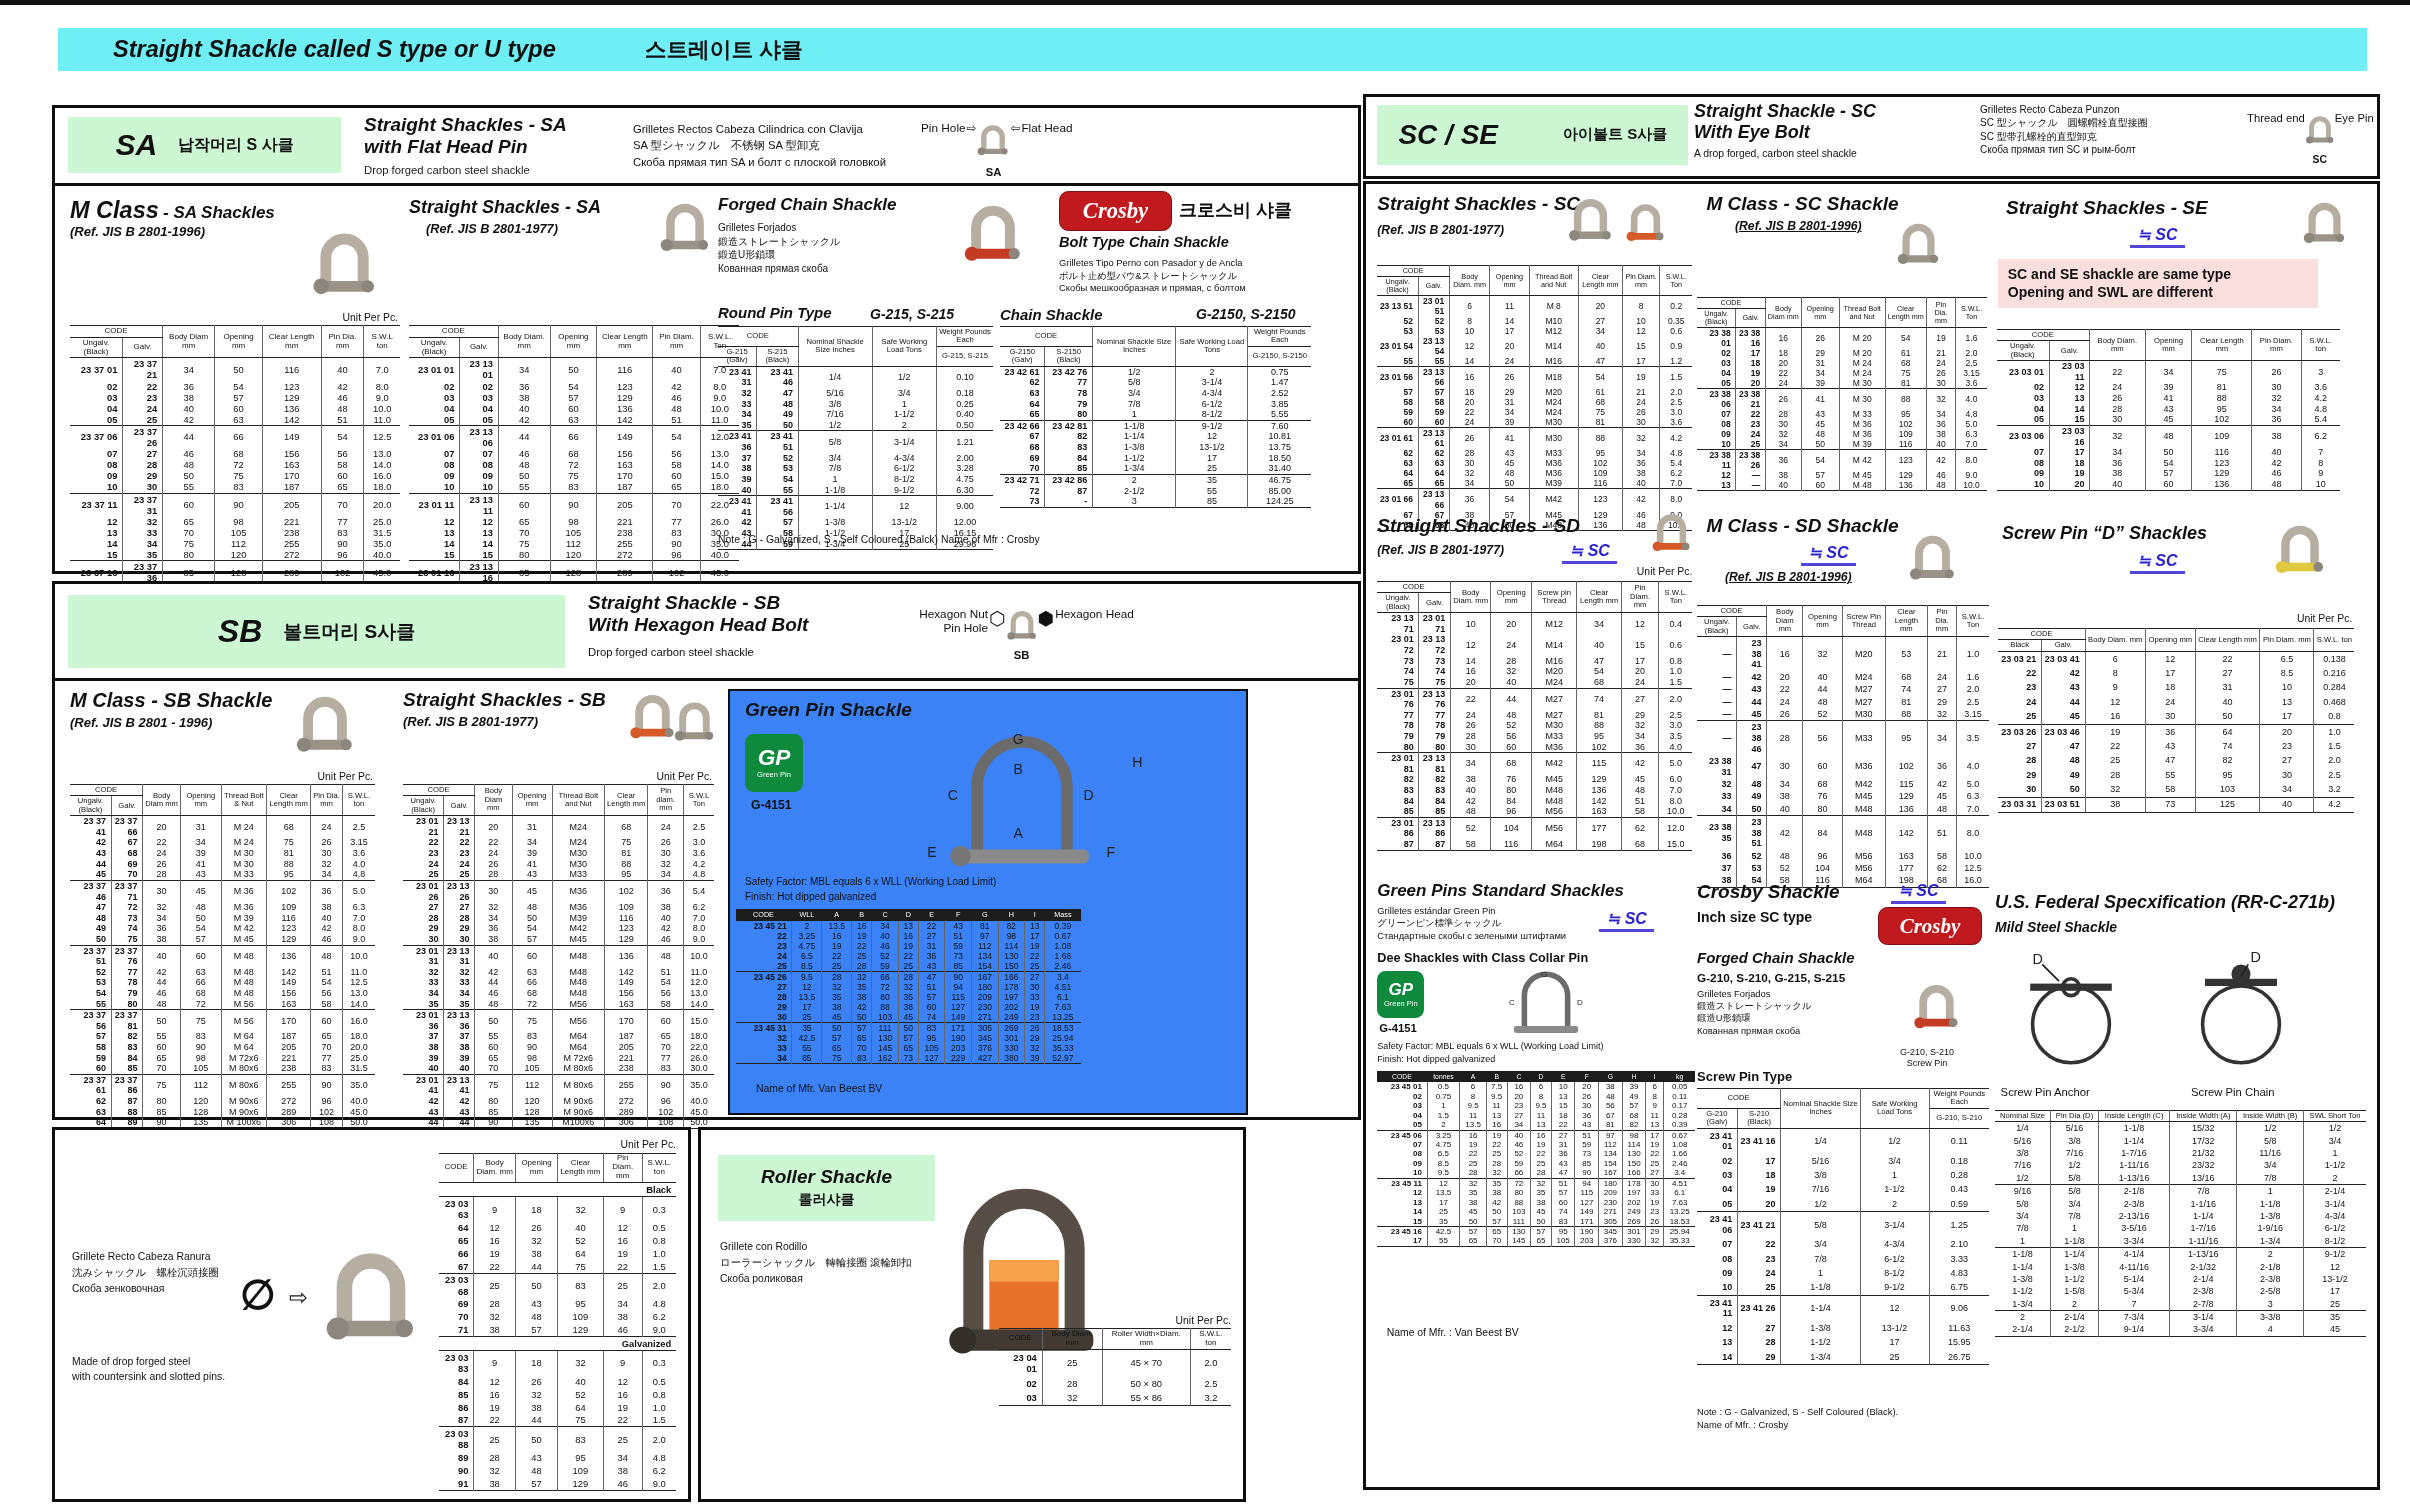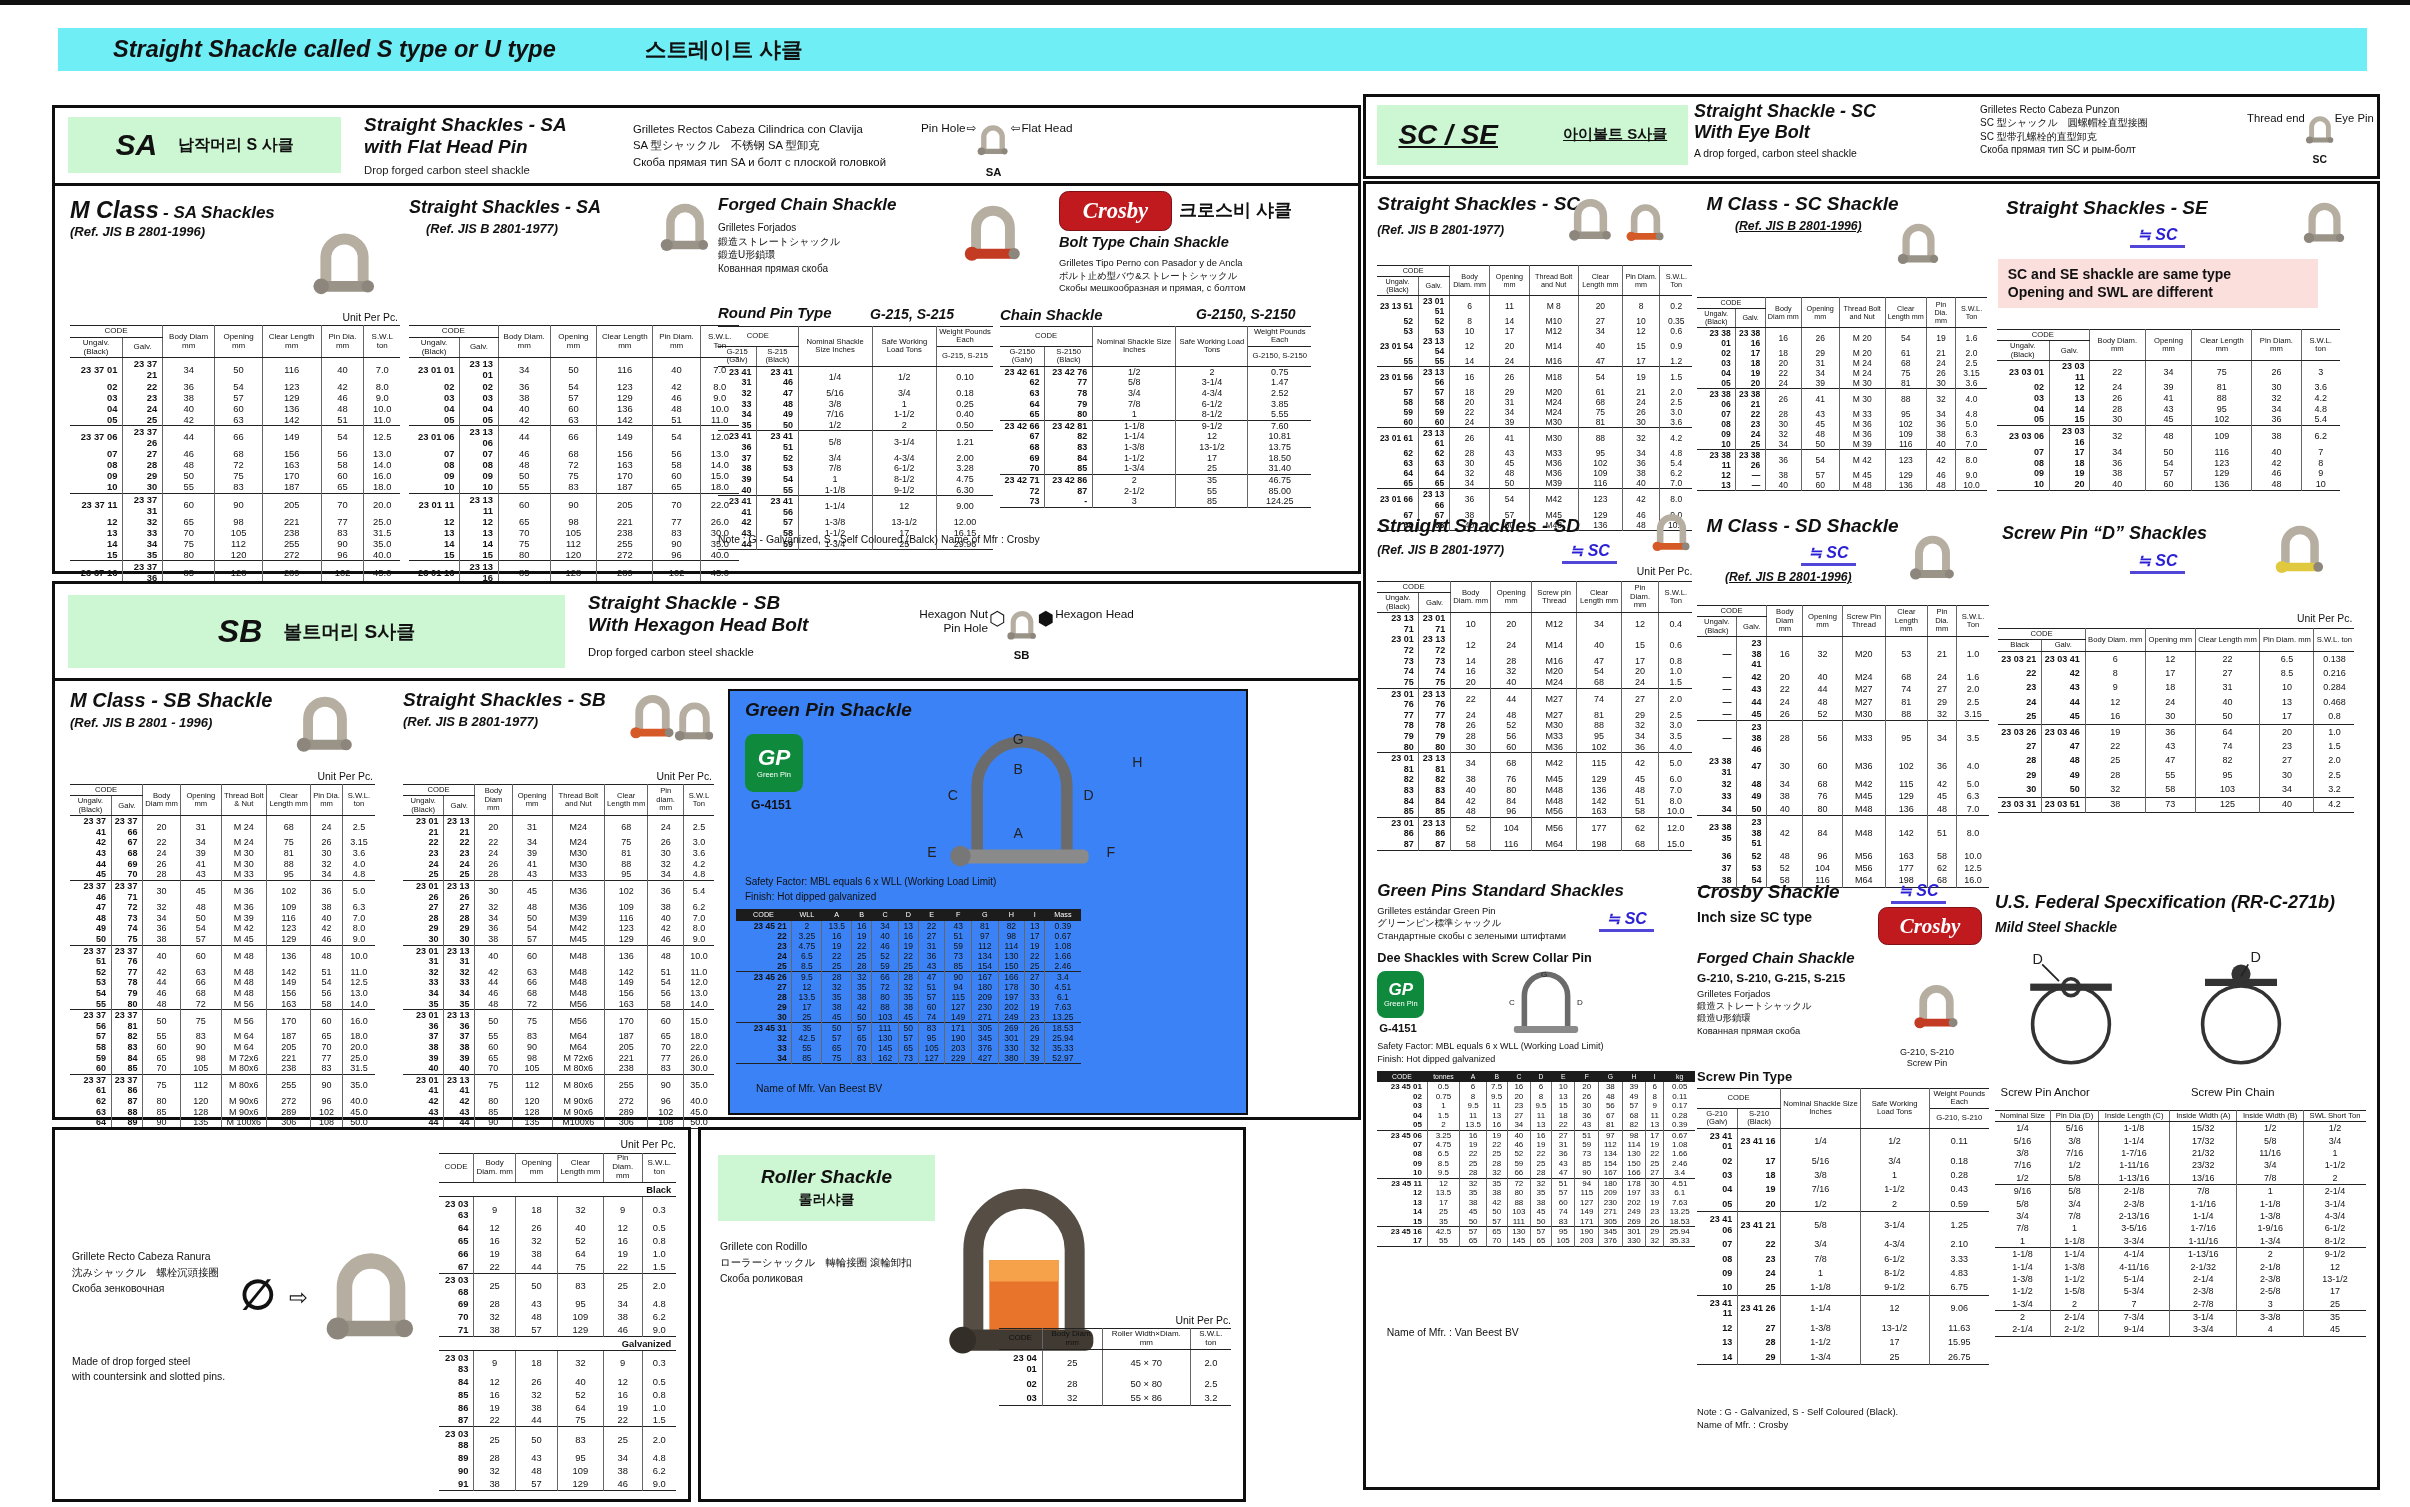--- a/index.html
+++ b/index.html
@@ -1798,21 +1798,21 @@
             <td>32</td>
             <td>55 × 86</td>
             <td>3.2</td>
           </tr>
         </tbody>
       </table>
     </div>
 </div>
 
 <div class="box" style="left:1363px;top:94px;width:1011px;height:79px;">
-  <div class="glabel abs" style="left:11.3px;top:7.5px;width:311px;height:60px;text-decoration:underline;">
+  <div class="glabel abs" style="left:11.3px;top:7.5px;width:311px;height:60px;">
     <span class="bi" style="font-size:28px;">SC / SE</span>
     <span class="b" style="font-size:15px;margin-left:44px;">아이볼트 S사클</span>
   </div>
   <div class="abs" style="left:328px;top:3.8px;">
     <div class="bi" style="font-size:18px;line-height:1.2;"><span>Straight Shackle - SC</span><br><span>With Eye Bolt</span></div>
     <div style="font-size:10.4px;margin-top:3.8px;">A drop forged, carbon steel shackle</div>
   </div>
   <div class="abs lang" style="left:614px;top:5.6px;font-size:10px;line-height:1.35;">
     <div>Grilletes Recto Cabeza Punzon</div>
     <div>SC 型シャックル　圓螺帽栓直型接圈</div>
@@ -2874,21 +2874,21 @@
   </div>
 
   <div class="abs" style="left:11.3px;top:697px;width:320px;">
     <div class="bi" style="font-size:17px;">Green Pins Standard Shackles</div>
     <div class="lang" style="font-size:9.4px;line-height:1.35;margin-top:3.8px;">
       <div>Grilletes estándar Green Pin</div>
       <div>グリーンピン標準シャックル</div>
       <div>Стандартные скобы с зелеными штифтами</div>
     </div>
     <span class="approx abs" style="left:222px;top:28px;">≒ SC</span>
-    <div class="b abs" style="font-size:12.7px;top:70px;">Dee Shackles with Screw Collar Pin</div>
+    <div class="b abs" style="font-size:12.7px;top:70px;">Dee Shackles with Class Collar Pin</div>
     <div class="gplogo abs" style="left:0;top:90px;width:47px;height:47px;">
       <span class="gp1" style="font-size:17px;">GP</span>
       <span class="gp2">Green Pin</span>
     </div>
     <div class="b abs" style="left:1.9px;top:141px;font-size:11.3px;">G-4151</div>
     <svg class="abs" viewBox="0 0 220 110" style="left:75px;top:87px;width:188px;height:68px;">
       <path d="M75 98 V45 a35 35 0 0 1 70 0 V98" fill="none" stroke="#6b6b6b" stroke-width="9"></path>
       <rect x="58" y="94" width="104" height="11" rx="4" fill="#8a8a8a"></rect>
       <text x="107" y="14" font-size="13" text-anchor="middle" fill="#222">G</text>
       <text x="50" y="60" font-size="13" fill="#222">C</text>

